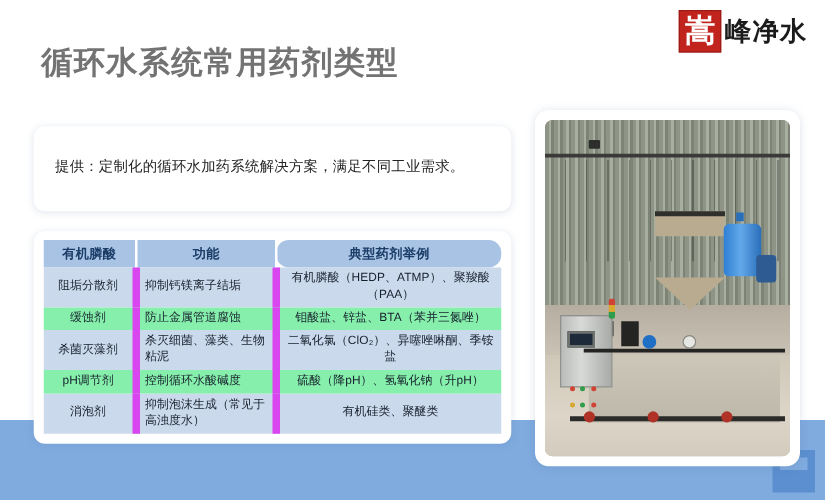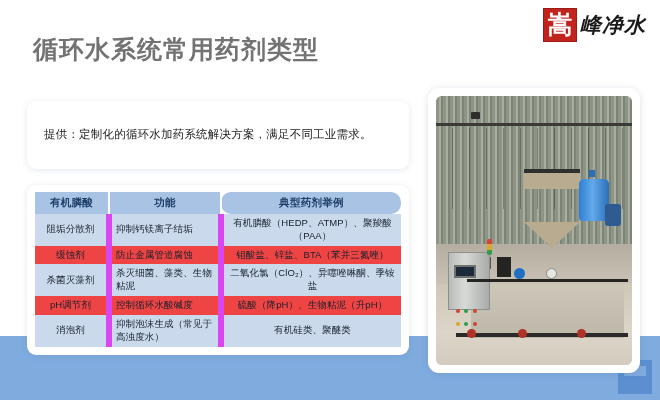--- a/index.html
+++ b/index.html
@@ -55,21 +55,20 @@
     line-height: 32px;
     text-align: center;
     letter-spacing: 0;
   }
   .logo-text {
     font-family: "DejaVu Serif", "Liberation Serif", serif;
     font-size: 21px;
     font-weight: bold;
     color: #1b1b1b;
     letter-spacing: 1px;
-    font-style: italic;
   }
 
   
   .page-title {
     position: absolute;
     left: 33px; top: 33px;
     font-size: 25px;
     font-weight: bold;
     color: #737373;
     letter-spacing: 1px;
@@ -128,21 +127,21 @@
     padding: 3px 4px;
     text-align: center;
     vertical-align: middle;
     border-right: 6px solid #d946ef;
     line-height: 1.35;
     letter-spacing: 0.1px;
   }
   table.chem-table td:last-child { border-right: none; }
   table.chem-table td.fn { text-align: left; }
   table.chem-table tr.odd td  { background: #cbd9ec; }
-  table.chem-table tr.even td { background: #ef4444; }
+  table.chem-table tr.even td { background: #86efac; }
   .col-cat { width: 74px; }
   .col-fn  { width: 112px; }
   .col-ex  { width: auto; }
 
   
   .photo-card {
     position: absolute;
     left: 428px; top: 88px;
     width: 212px; height: 285px;
     background: #ffffff;
@@ -321,21 +320,21 @@
             <td>钼酸盐、锌盐、BTA（苯并三氮唑）</td>
           </tr>
           <tr class="odd">
             <td>杀菌灭藻剂</td>
             <td class="fn">杀灭细菌、藻类、生物粘泥</td>
             <td>二氧化氯（ClO₂）、异噻唑啉酮、季铵盐</td>
           </tr>
           <tr class="even">
             <td>pH调节剂</td>
             <td class="fn">控制循环水酸碱度</td>
-            <td>硫酸（降pH）、生物粘泥（升pH）</td>
+            <td>硫酸（降pH）、氢氧化钠（升pH）</td>
           </tr>
           <tr class="odd">
             <td>消泡剂</td>
             <td class="fn">抑制泡沫生成（常见于高浊度水）</td>
             <td>有机硅类、聚醚类</td>
           </tr>
         </tbody>
       </table>
     </div>
   </div>

